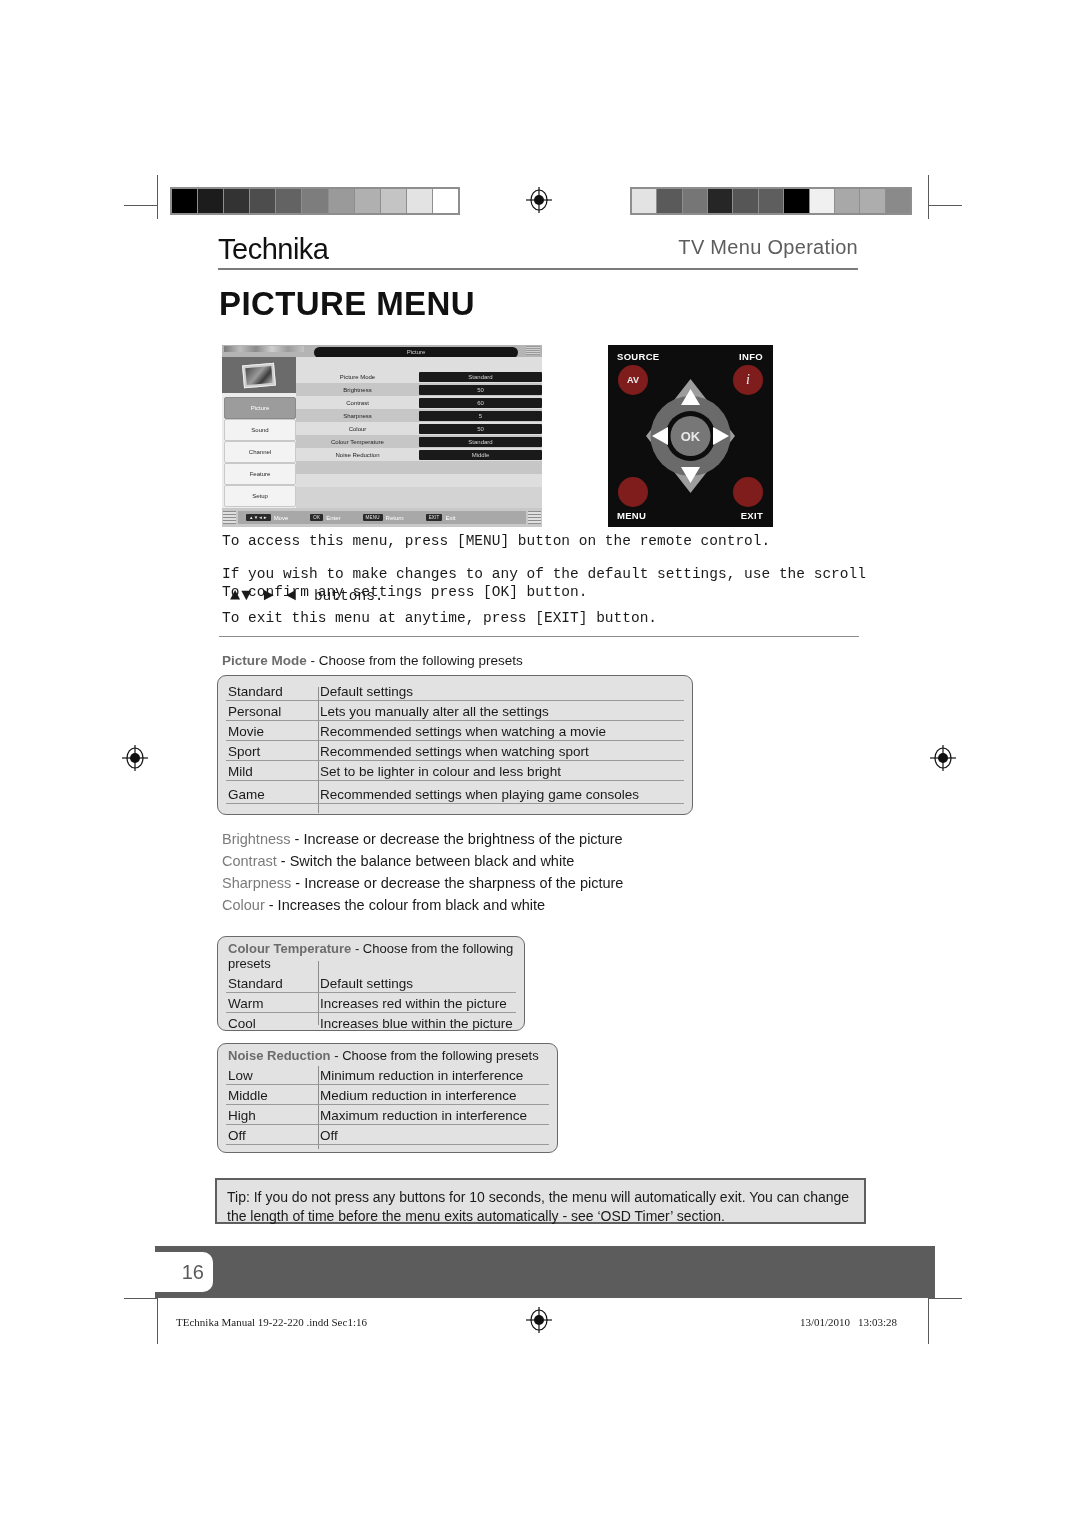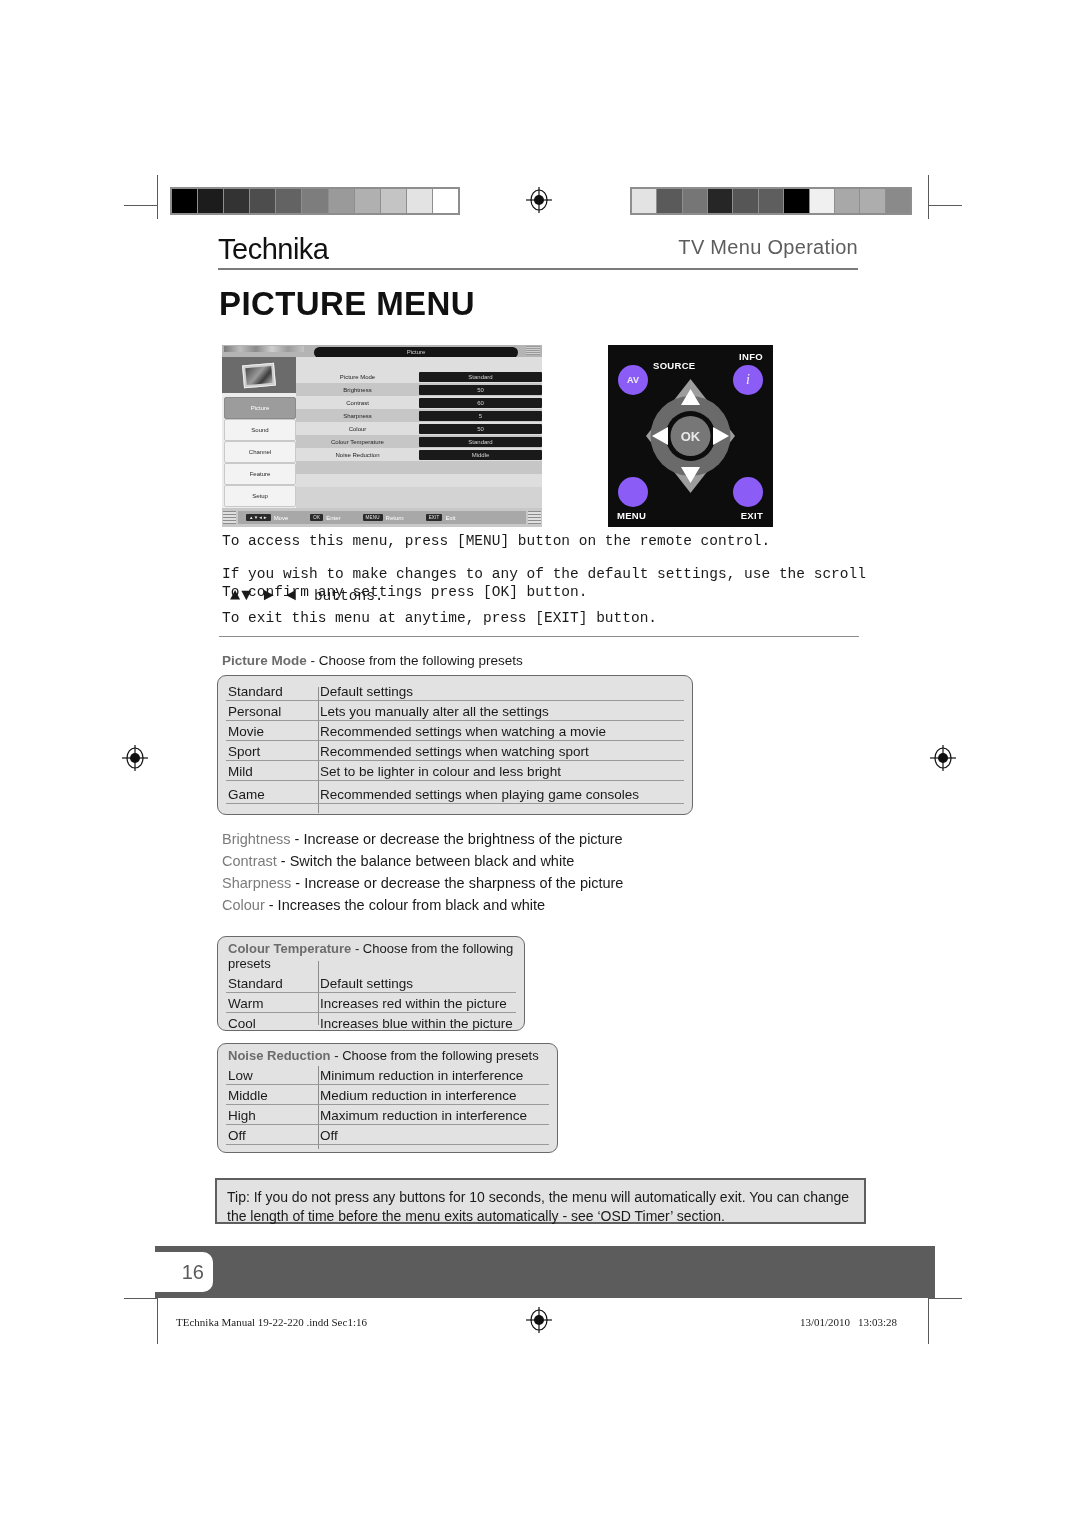--- a/index.html
+++ b/index.html
@@ -238,21 +238,21 @@
   .remote-lbl {
     position: absolute;
     color: #ffffff;
     font-size: 9.5px;
     font-weight: bold;
     letter-spacing: 0.3px;
   }
   .remote-rnd {
     position: absolute;
     border-radius: 50%;
-    background: #8b5cf6;
+    background: #7f1d1d;
   }
   .dpad-diamond {
     position: absolute;
     left: 30px; top: 26px;
     width: 105px; height: 130px;
   }
 
   
   .para {
     position: absolute;
@@ -515,21 +515,21 @@
       <div class="osd-hint">
         <span class="osd-key">EXIT</span>
         <span>Exit</span>
       </div>
     </div>
     <div class="osd-grid-r"></div>
   </div>
 </div>
 
 <div class="remote">
-  <div class="remote-lbl" style="left:9px;top:15px;margin-left:36px;">SOURCE</div>
+  <div class="remote-lbl" style="left:9px;top:6px;">SOURCE</div>
   <div class="remote-lbl" style="right:10px;top:6px;">INFO</div>
   <div class="remote-lbl" style="left:9px;bottom:6px;">MENU</div>
   <div class="remote-lbl" style="right:10px;bottom:6px;">EXIT</div>
 
   <div class="remote-rnd" style="left:10px;top:20px;width:30px;height:30px;display:flex;align-items:center;justify-content:center;">
     <span style="color:#efefef;font-size:9px;font-weight:bold;">AV</span>
   </div>
   <div class="remote-rnd" style="right:10px;top:20px;width:30px;height:30px;display:flex;align-items:center;justify-content:center;">
     <span style="color:#efefef;font-size:14px;font-style:italic;font-family:'Liberation Serif',serif;">i</span>
   </div>

